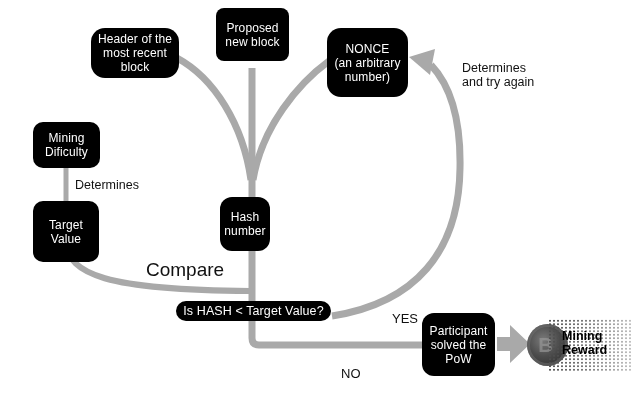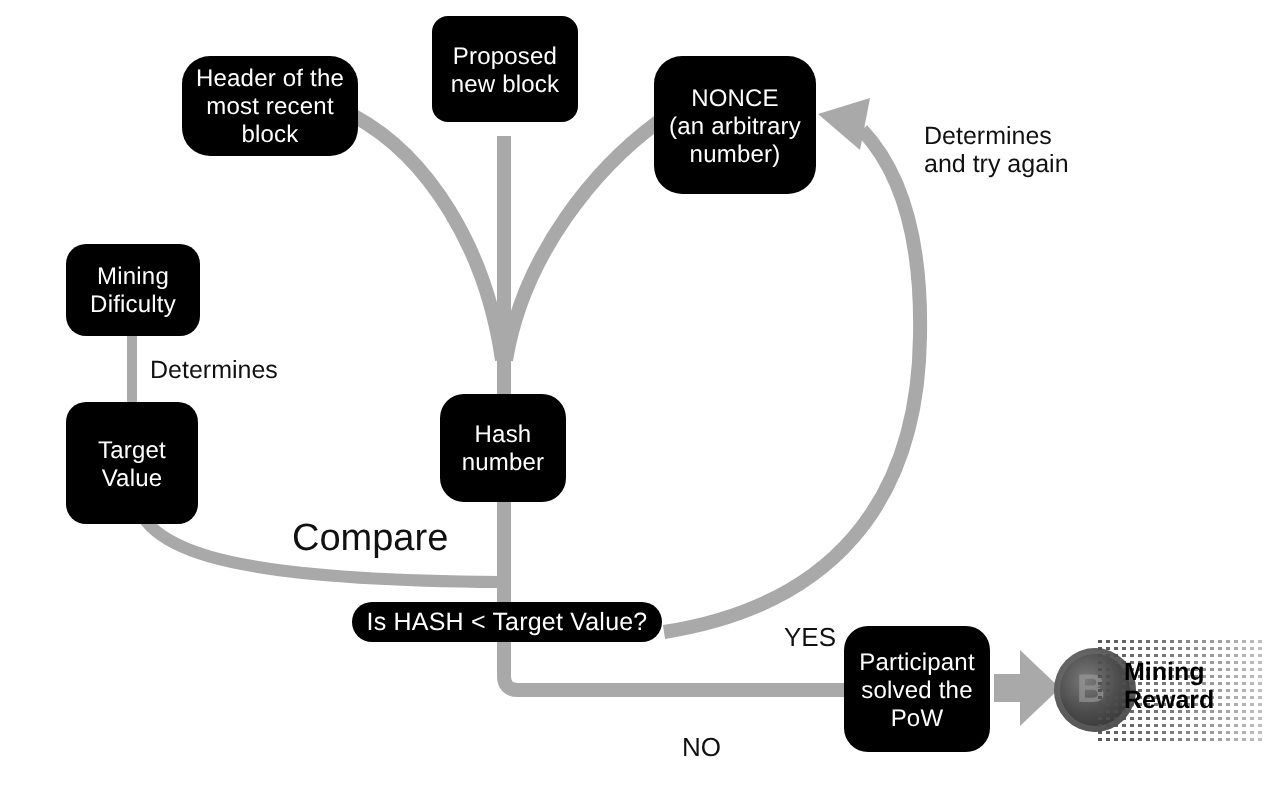--- a/index.html
+++ b/index.html
@@ -92,21 +92,21 @@
   <div class="node" style="left:327px;top:28px;width:81px;height:69px;border-radius:14px;">NONCE
 (an arbitrary
 number)</div>
 
   <div class="node" style="left:33px;top:122px;width:67px;height:46px;border-radius:10px;">Mining
 Dificulty</div>
 
   <div class="node" style="left:33px;top:201px;width:66px;height:61px;border-radius:10px;">Target
 Value</div>
 
-  <div class="node" style="left:220px;top:197px;width:63px;height:54px;border-radius:12px;">Hash
+  <div class="node" style="left:220px;top:197px;width:50px;height:54px;border-radius:12px;">Hash
 number</div>
 
   <div class="node" style="left:176px;top:301px;width:155px;height:20px;border-radius:15px;font-size:12.5px;">Is HASH &lt; Target Value?</div>
 
   <div class="node" style="left:422px;top:313px;width:73px;height:63px;border-radius:12px;">Participant
 solved the
 PoW</div>
 
   <div class="elabel" style="left:75px;top:178px;">Determines</div>
 

